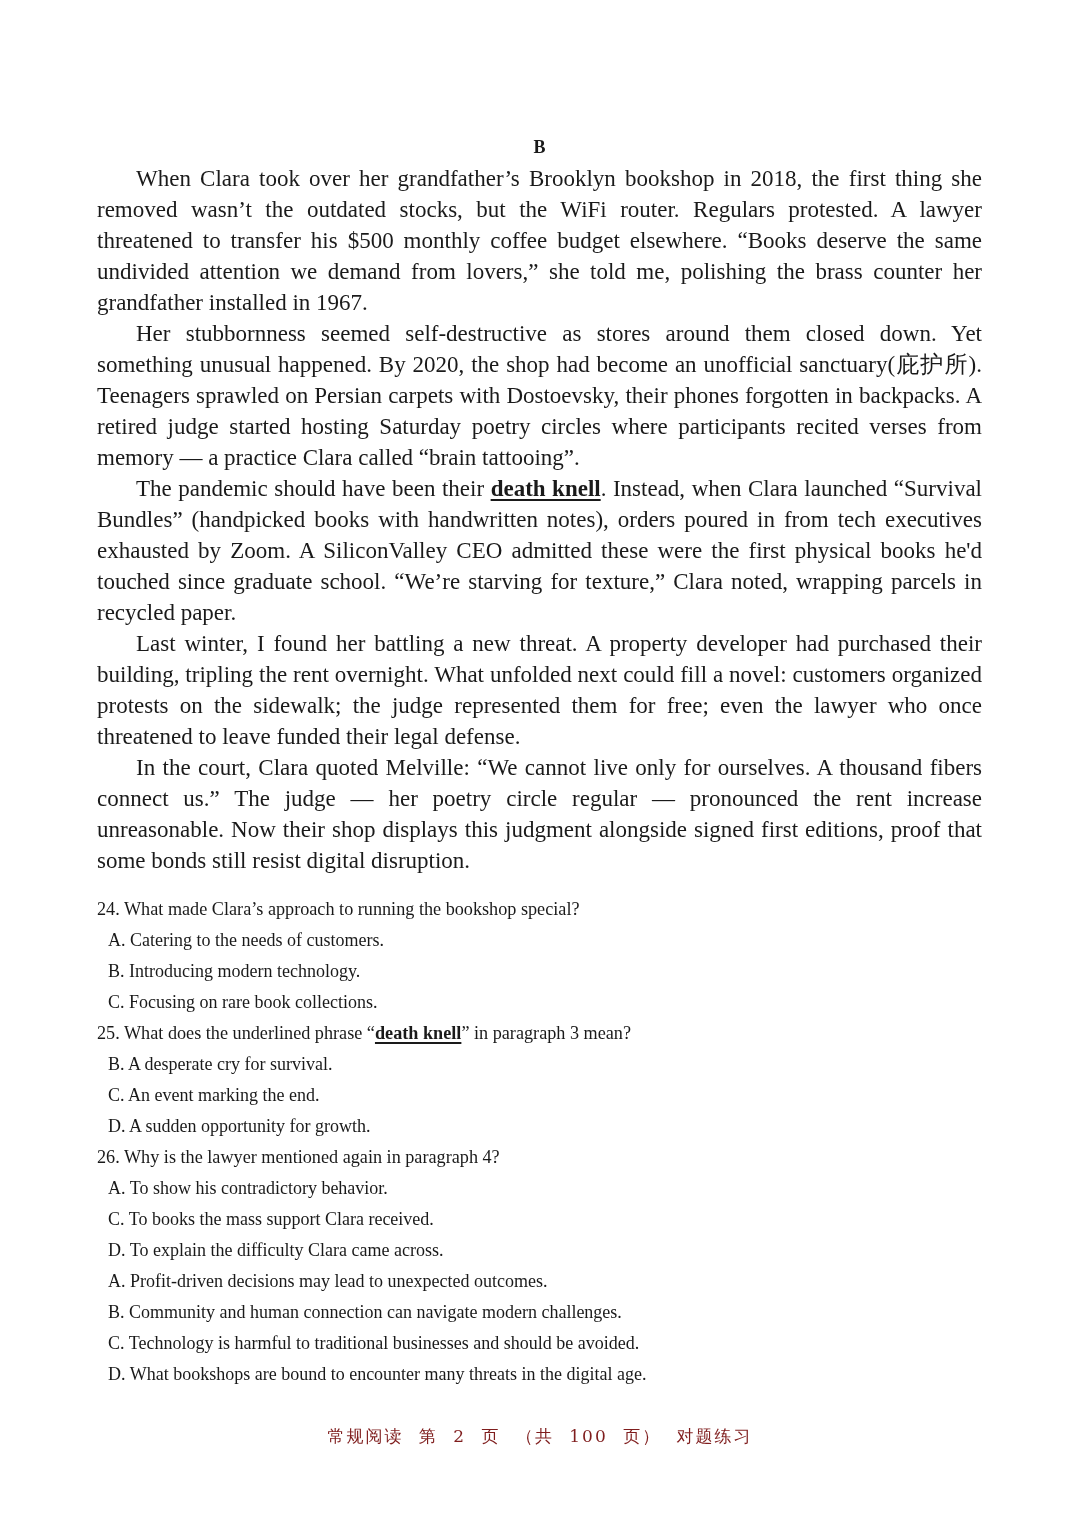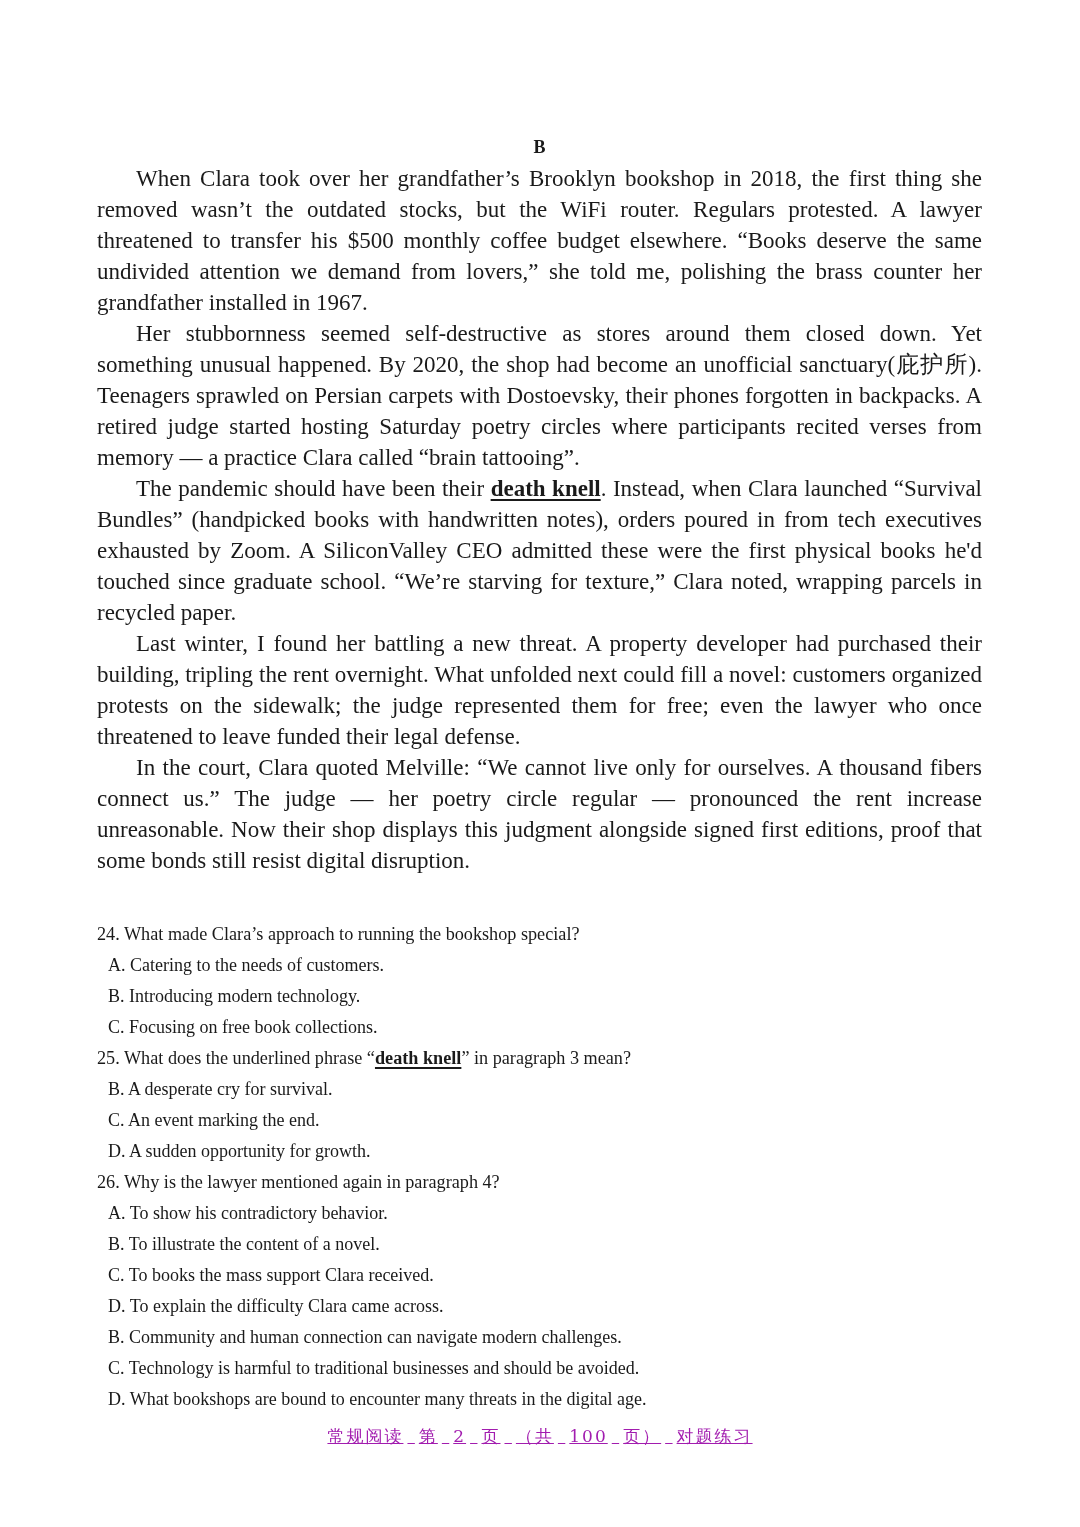--- a/index.html
+++ b/index.html
@@ -2,25 +2,25 @@
 <html><head>
 <meta charset="utf-8">
 <style>
   html, body { margin: 0; padding: 0; background: #ffffff; }
   body { width: 1080px; height: 1527px; position: relative; overflow: hidden;
          font-family: "Liberation Serif", "DejaVu Serif", serif; color: #1a1a1a; }
   .page { position: absolute; left: 97px; top: 132px; width: 885px; }
   .section-letter { text-align: center; font-weight: bold; font-size: 18px; line-height: 31px; margin: 0; }
   .para { margin: 0; font-size: 23px; line-height: 31px; text-align: justify; text-indent: 39px; }
   .ul-bold { font-weight: bold; text-decoration: underline; text-decoration-thickness: 2px; text-underline-offset: 3px; }
-  .questions { margin-top: 43px; }
+  .questions { margin-top: 18px; }
   .q-stem { margin: 0; font-size: 18.2px; line-height: 31px; }
   .q-option { margin: 0 0 0 11px; font-size: 18px; line-height: 31px; }
   .footer { position: absolute; left: 0; width: 1080px; top: 1425px; text-align: center;
-            font-size: 17px; letter-spacing: 2px; color: #a21caf; font-family: "DejaVu Serif", serif; text-decoration: underline; }
+            font-size: 17px; letter-spacing: 2px; color: #7f1d1d; font-family: "DejaVu Serif", serif; }
   .footer span { margin: 0 4px; }
 </style>
 </head>
 <body>
 
 <div class="page">
   <p class="section-letter">B</p>
 
   <div>
     <p class="para">When Clara took over her grandfather’s Brooklyn bookshop in 2018, the first thing she removed wasn’t the outdated stocks, but the WiFi router. Regulars protested. A lawyer threatened to transfer his $500 monthly coffee budget elsewhere. “Books deserve the same undivided attention we demand from lovers,” she told me, polishing the brass counter her grandfather installed in 1967.</p>
@@ -28,36 +28,36 @@
     <p class="para"><span>The pandemic should have been their </span><span class="ul-bold">death knell</span><span>. Instead, when Clara launched “Survival Bundles” (handpicked books with handwritten notes), orders poured in from tech executives exhausted by Zoom. A SiliconValley CEO admitted these were the first physical books he'd touched since graduate school. “We’re starving for texture,” Clara noted, wrapping parcels in recycled paper.</span></p>
     <p class="para">Last winter, I found her battling a new threat. A property developer had purchased their building, tripling the rent overnight. What unfolded next could fill a novel: customers organized protests on the sidewalk; the judge represented them for free; even the lawyer who once threatened to leave funded their legal defense.</p>
     <p class="para">In the court, Clara quoted Melville: “We cannot live only for ourselves. A thousand fibers connect us.” The judge — her poetry circle regular — pronounced the rent increase unreasonable. Now their shop displays this judgment alongside signed first editions, proof that some bonds still resist digital disruption.</p>
   </div>
 
   <div class="questions">
     <div>
       <p class="q-stem">24. What made Clara’s approach to running the bookshop special?</p>
       <p class="q-option">A. Catering to the needs of customers.</p>
       <p class="q-option">B. Introducing modern technology.</p>
-      <p class="q-option">C. Focusing on free book collections.</p>
+      <p class="q-option">C. Focusing on rare book collections.</p>
     </div>
     <div>
       <p class="q-stem"><span>25. What does the underlined phrase “</span><span class="ul-bold">death knell</span><span>” in paragraph 3 mean?</span></p>
       <p class="q-option">B. A desperate cry for survival.</p>
       <p class="q-option">C. An event marking the end.</p>
       <p class="q-option">D. A sudden opportunity for growth.</p>
     </div>
     <div>
       <p class="q-stem">26. Why is the lawyer mentioned again in paragraph 4?</p>
       <p class="q-option">A. To show his contradictory behavior.</p>
-      <p class="q-option">B. To illustrate the content of a novel.</p>
       <p class="q-option">C. To books the mass support Clara received.</p>
       <p class="q-option">D. To explain the difficulty Clara came across.</p>
     </div>
     <div>
+      <p class="q-option">A. Profit-driven decisions may lead to unexpected outcomes.</p>
       <p class="q-option">B. Community and human connection can navigate modern challenges.</p>
       <p class="q-option">C. Technology is harmful to traditional businesses and should be avoided.</p>
       <p class="q-option">D. What bookshops are bound to encounter many threats in the digital age.</p>
     </div>
   </div>
 </div>
 
 <div class="footer">
   <span>常规阅读</span>
   <span>第</span>

